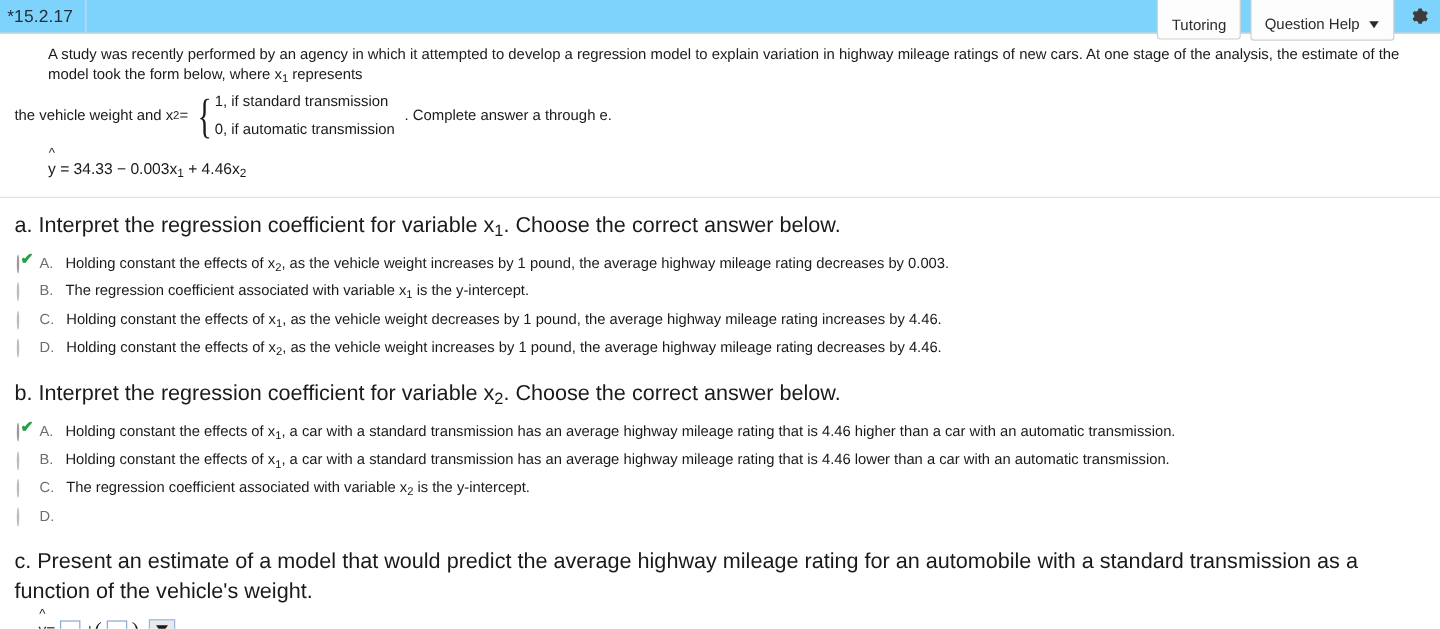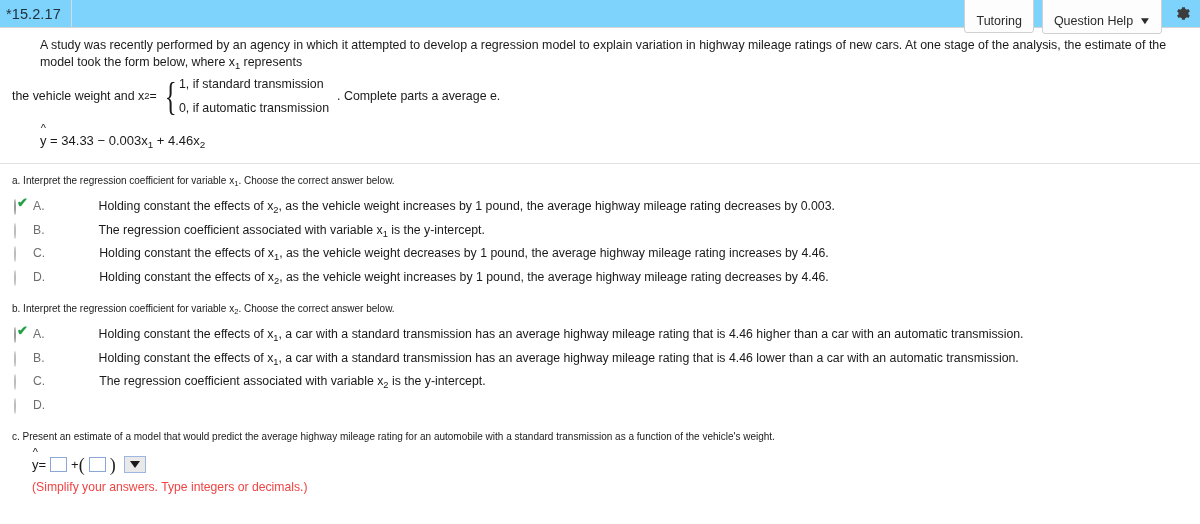--- a/index.html
+++ b/index.html
@@ -142,21 +142,21 @@
   }
 
   hr.sep {
     border: none;
     border-top: 1px solid #e2e2e2;
     margin: 12px 0 0 0;
   }
 
   .question-line {
     padding: 10px 12px 0 12px;
-    font-size: 10px;
+    font-size: 18px;
   }
 
   
   .options {
     padding: 9px 0 0 0;
   }
   .opt-row {
     display: flex;
     align-items: flex-start;
     padding: 0 12px 0 14px;
@@ -193,21 +193,20 @@
     font-size: 12.2px;
     margin-left: 6px;
     margin-right: 10px;
     flex: 0 0 auto;
     white-space: nowrap;
   }
   .opt-text {
     font-size: 12.3px;
     color: #1a1a1a;
     white-space: nowrap;
-    margin-left: 44px;
   }
 
   
   .answer-row {
     display: flex;
     align-items: center;
     padding: 12px 12px 0 32px;
     font-size: 13px;
   }
   .ansbox {
@@ -284,21 +283,21 @@
     <span>the vehicle weight and x</span>
       <sub>2</sub>
       <span> = </span>
     <span class="piecewise">
       <span class="brace">{</span>
       <span class="cases">
         <span class="case-line">1, if standard transmission</span>
         <span class="case-line">0, if automatic transmission</span>
       </span>
     </span>
-    <span class="after-brace">. Complete parts a average e.</span>
+    <span class="after-brace">. Complete answer a through e.</span>
   </div>
 
   <div class="equation">
     <span class="yhat"><span class="hat">^</span><span>y</span></span><span> = 34.33 − 0.003x</span><sub>1</sub><span> + 4.46x</span><sub>2</sub>
   </div>
 
   <hr class="sep">
 
   <div class="question-line">
     <span>a. Interpret the regression coefficient for variable x</span><sub>1</sub><span>. Choose the correct answer below.</span>

